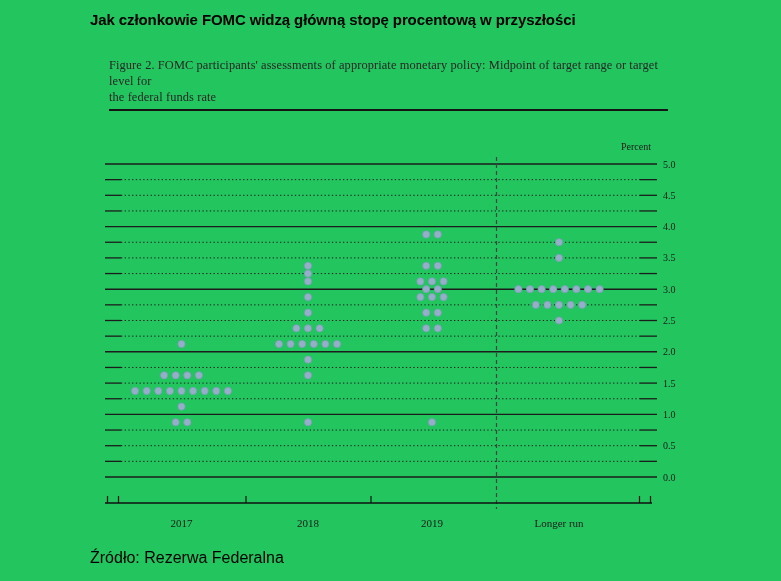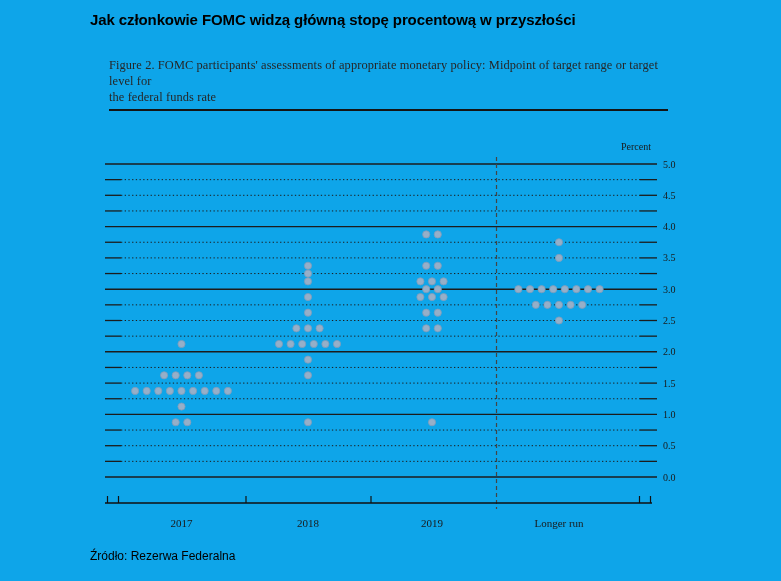--- a/index.html
+++ b/index.html
@@ -1,24 +1,24 @@
 <!DOCTYPE html>
 <html><head>
 <meta charset="utf-8">
 <style>
   html,body{margin:0;padding:0;background:#ffffff;}
-  .page{position:relative;width:781px;height:581px;background:#0ea5e9;overflow:hidden;
+  .page{position:relative;width:781px;height:581px;background:#22c55e;overflow:hidden;
         font-family:"Liberation Sans",sans-serif;}
   .title{position:absolute;left:90px;top:11px;font-size:15px;font-weight:bold;color:#000;
          letter-spacing:-0.1px;}
   .caption{position:absolute;left:97px;top:57px;width:559px;
            font-family:"Liberation Serif",serif;font-size:12.4px;line-height:16px;
            color:#262626;white-space:pre-line;border-bottom:2px solid #141414;
            padding-bottom:4px;letter-spacing:0.1px;margin-left:12px;}
-  .source{position:absolute;left:90px;top:549px;font-size:12px;color:#000;}
+  .source{position:absolute;left:90px;top:549px;font-size:16px;color:#000;}
   svg.plot{position:absolute;left:0;top:0;}
   svg text{font-family:"Liberation Serif",serif;fill:#1a1a1a;}
 </style>
 </head>
 <body>
 
 <div class="page">
   <div class="title">Jak członkowie FOMC widzą główną stopę procentową w przyszłości</div>
   <div class="caption">Figure 2. FOMC participants' assessments of appropriate monetary policy: Midpoint of target range or target level for
 the federal funds rate</div>

